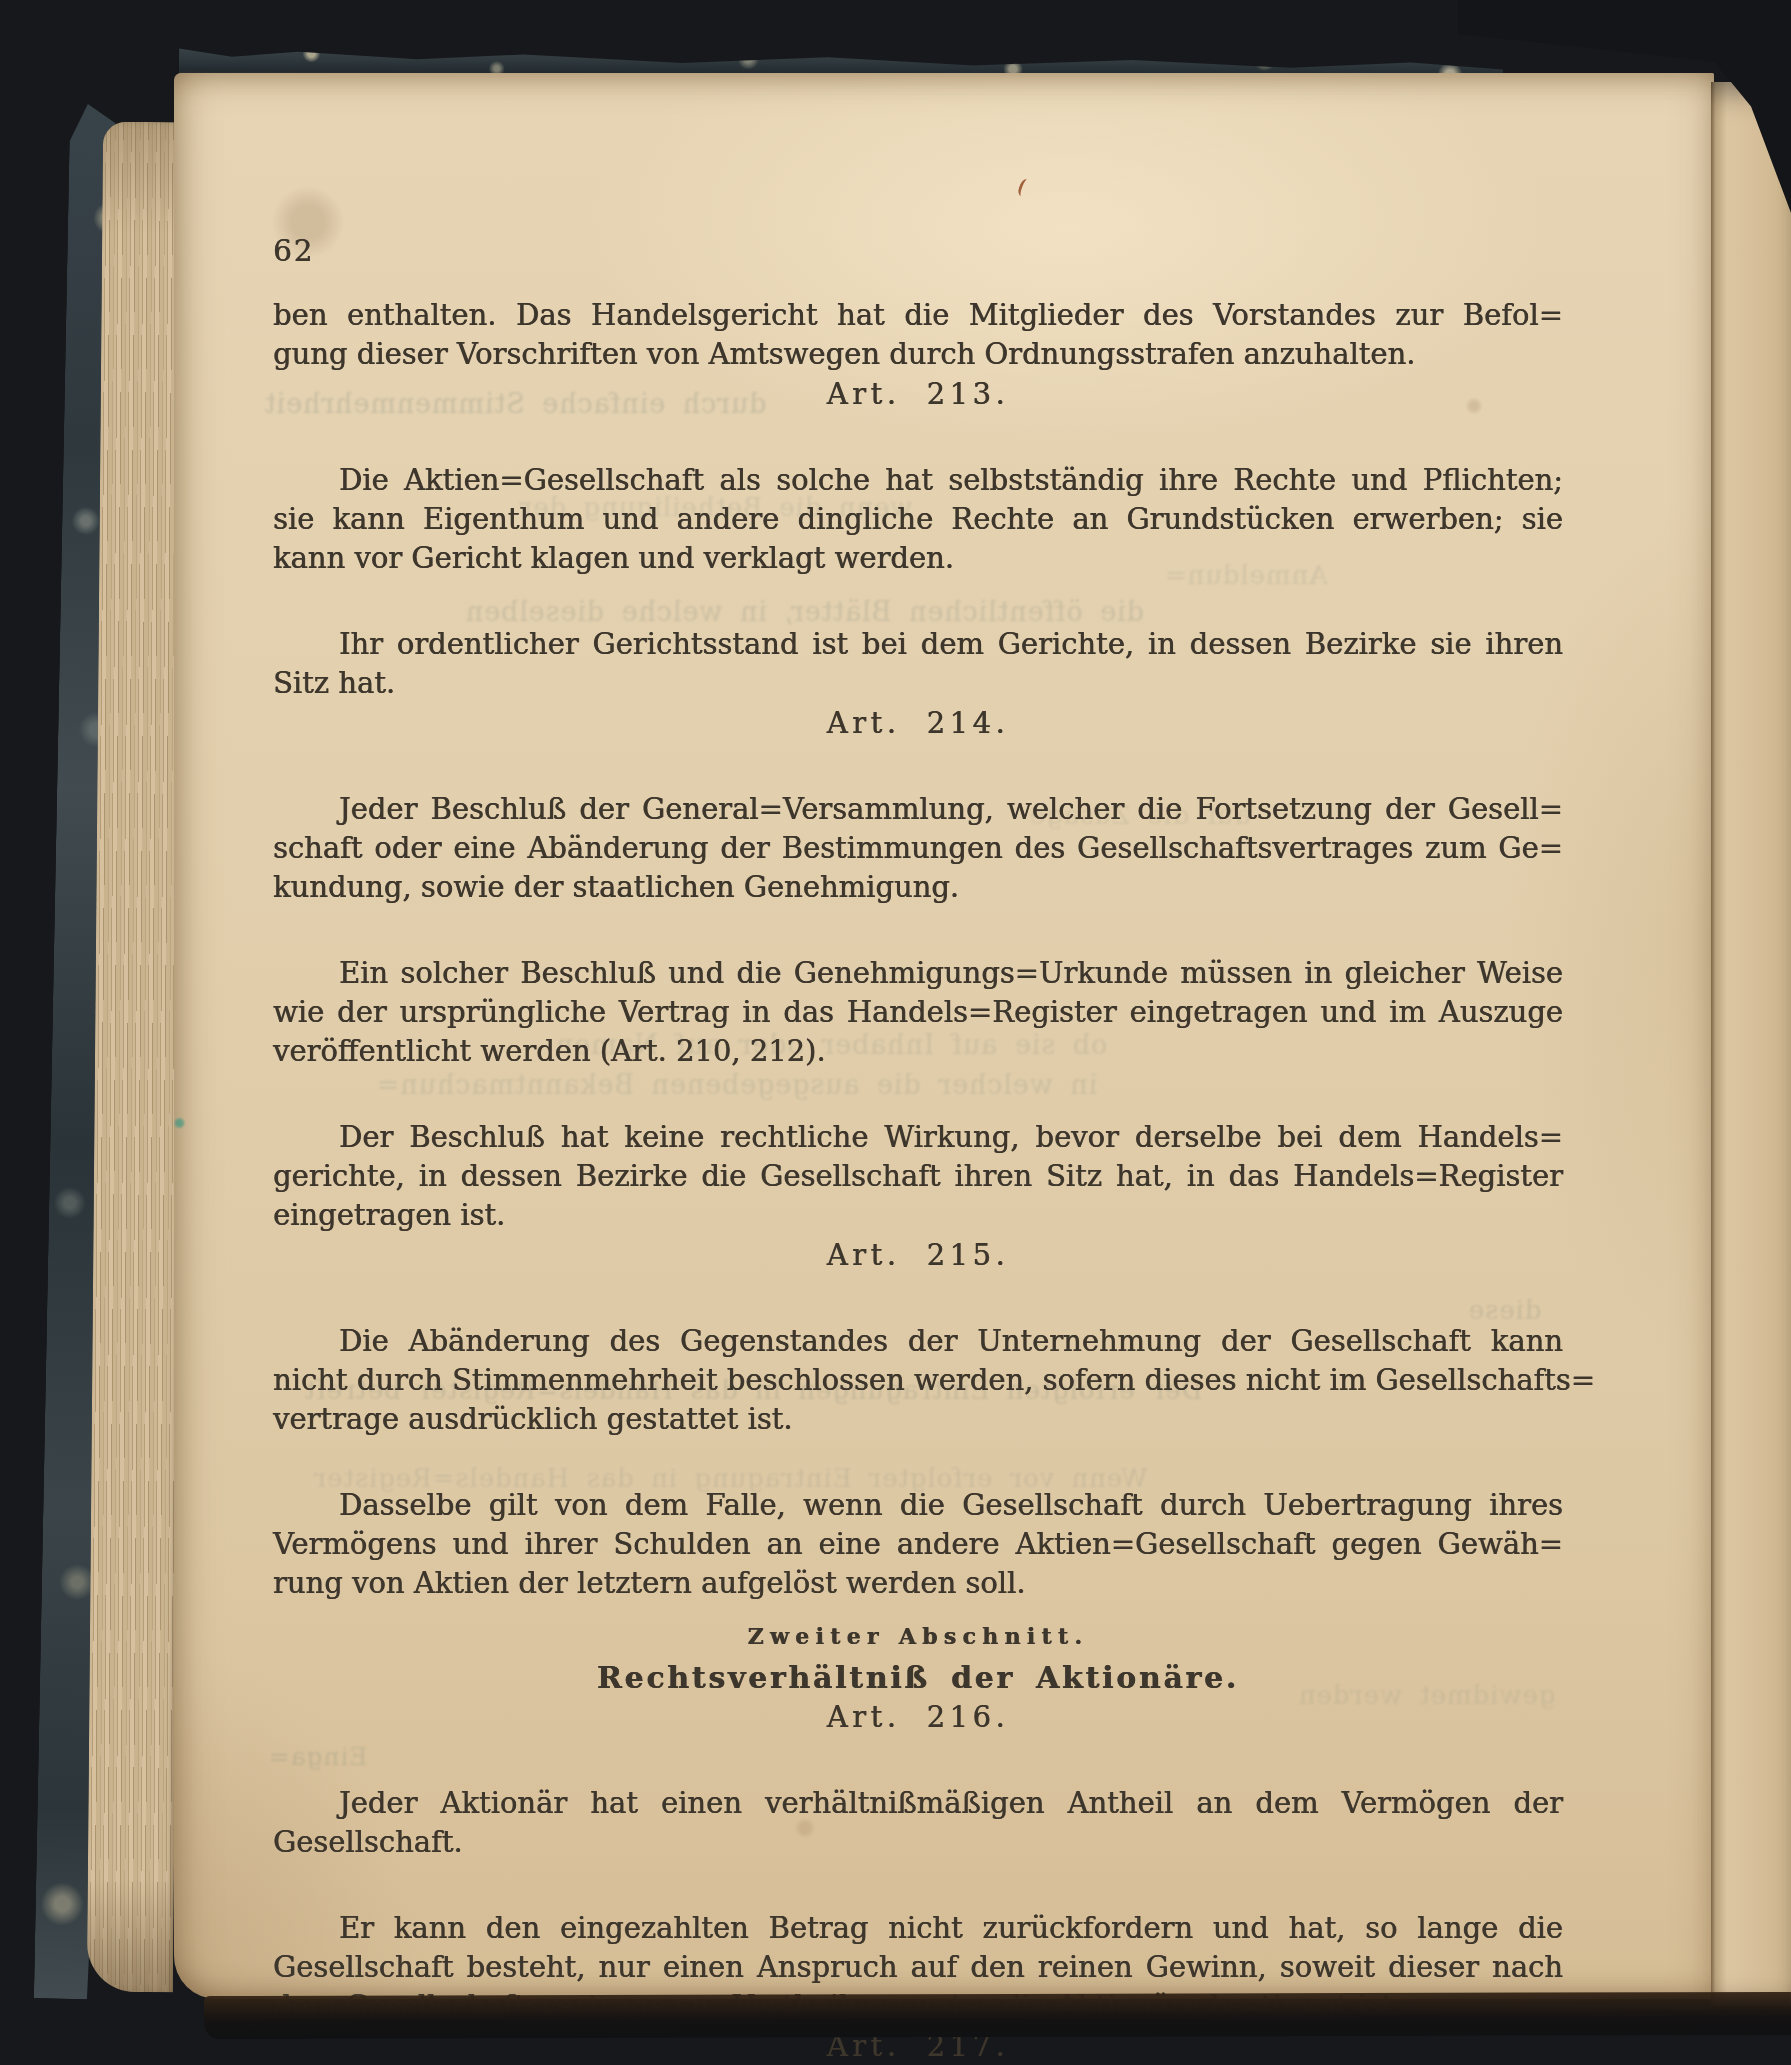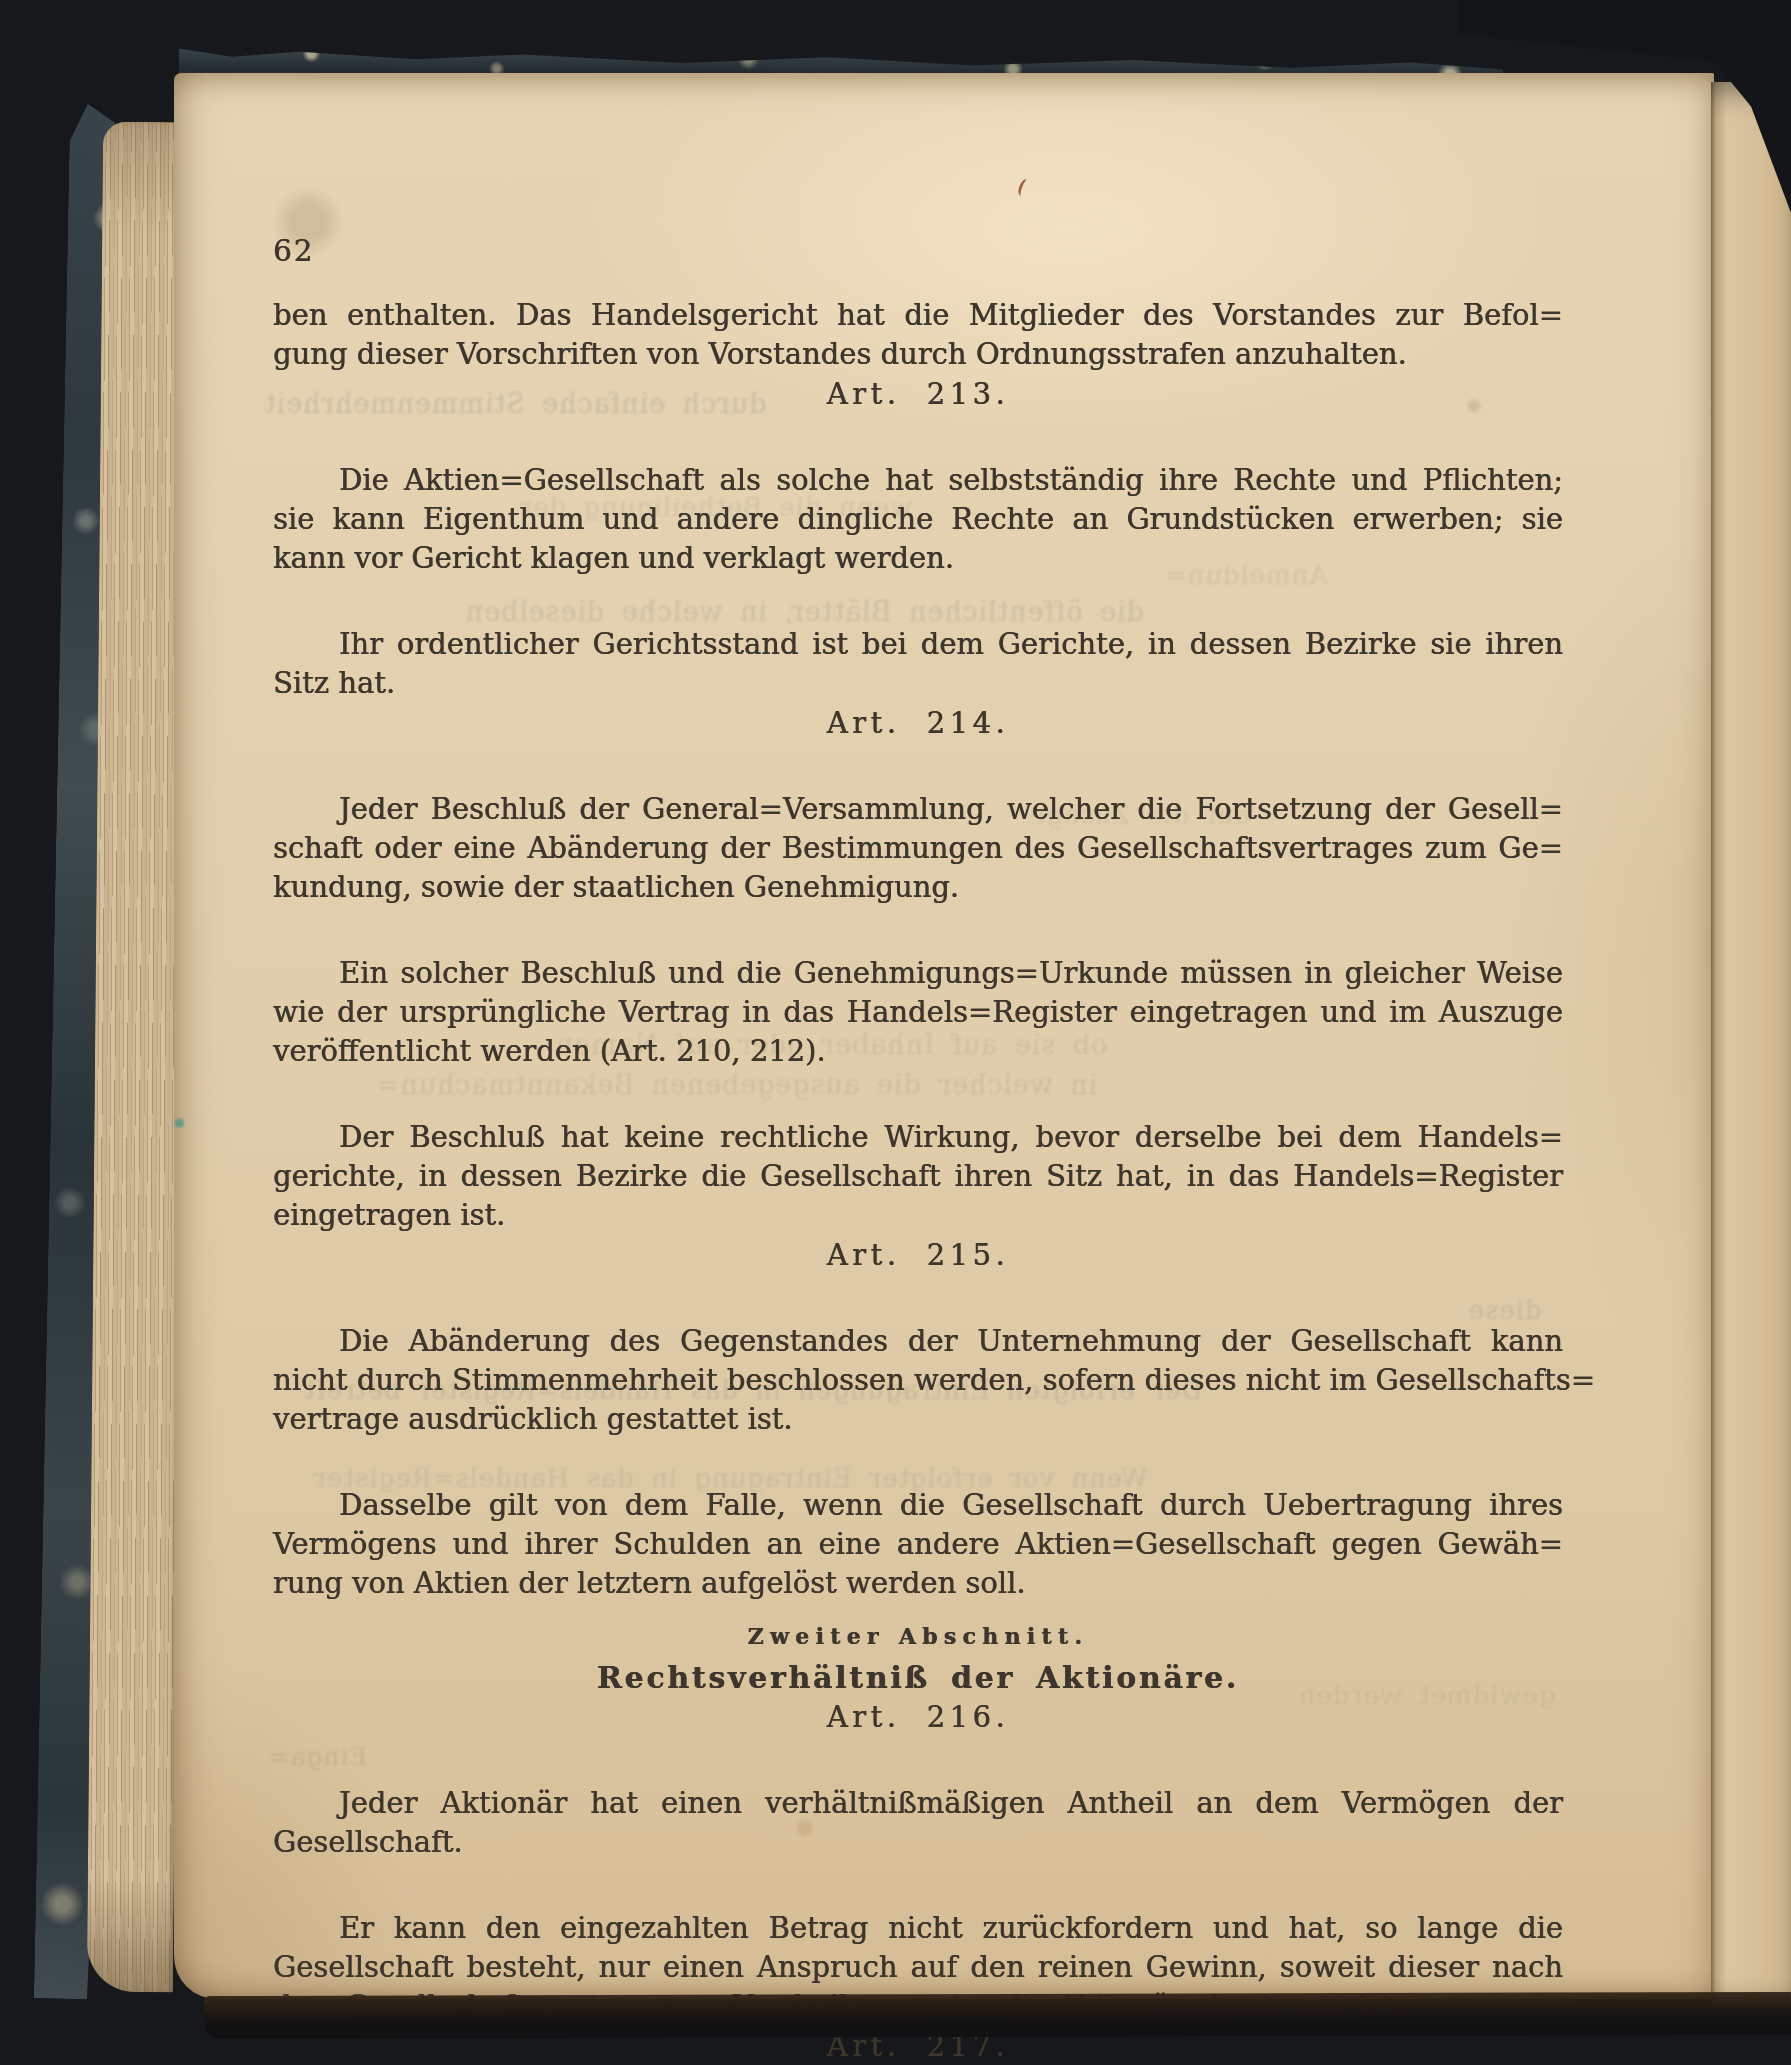--- a/index.html
+++ b/index.html
@@ -156,21 +156,21 @@
       <div class="ghost" style="left: 1294px; top: 1222px; font-size: 26px; opacity: 0.2;">diese</div>
       <div class="ghost" style="left: 130px; top: 1302px; font-size: 26px; opacity: 0.21;">Der erfolgten Eintragungen in das Handels=Register betreft</div>
       <div class="ghost" style="left: 139px; top: 1390px; font-size: 26px; opacity: 0.16;">Wenn vor erfolgter Eintragung in das Handels=Register</div>
       <div class="ghost" style="left: 1124px; top: 1607px; font-size: 26px; opacity: 0.14;">gewidmet werden</div>
       <div class="ghost" style="left: 94px; top: 1669px; font-size: 25px; opacity: 0.2;">Einga=</div>
     </div>
 
   <div class="text-column">
       <div class="ln pagenum">62</div>
       <div class="ln mid">ben enthalten. Das Handelsgericht hat die Mitglieder des Vorstandes zur Befol=</div>
-      <div class="ln end">gung dieser Vorschriften von Vorstandes durch Ordnungsstrafen anzuhalten.</div>
+      <div class="ln end">gung dieser Vorschriften von Amtswegen durch Ordnungsstrafen anzuhalten.</div>
       <div class="ln art">Art. 213.</div>
       <div class="ln first">Die Aktien=Gesellschaft als solche hat selbstständig ihre Rechte und Pflichten;</div>
       <div class="ln mid">sie kann Eigenthum und andere dingliche Rechte an Grundstücken erwerben; sie</div>
       <div class="ln end">kann vor Gericht klagen und verklagt werden.</div>
       <div class="ln first">Ihr ordentlicher Gerichtsstand ist bei dem Gerichte, in dessen Bezirke sie ihren</div>
       <div class="ln end">Sitz hat.</div>
       <div class="ln art">Art. 214.</div>
       <div class="ln first">Jeder Beschluß der General=Versammlung, welcher die Fortsetzung der Gesell=</div>
       <div class="ln mid">schaft oder eine Abänderung der Bestimmungen des Gesellschaftsvertrages zum Ge=</div>
       <div class="ln end">kundung, sowie der staatlichen Genehmigung.</div>

